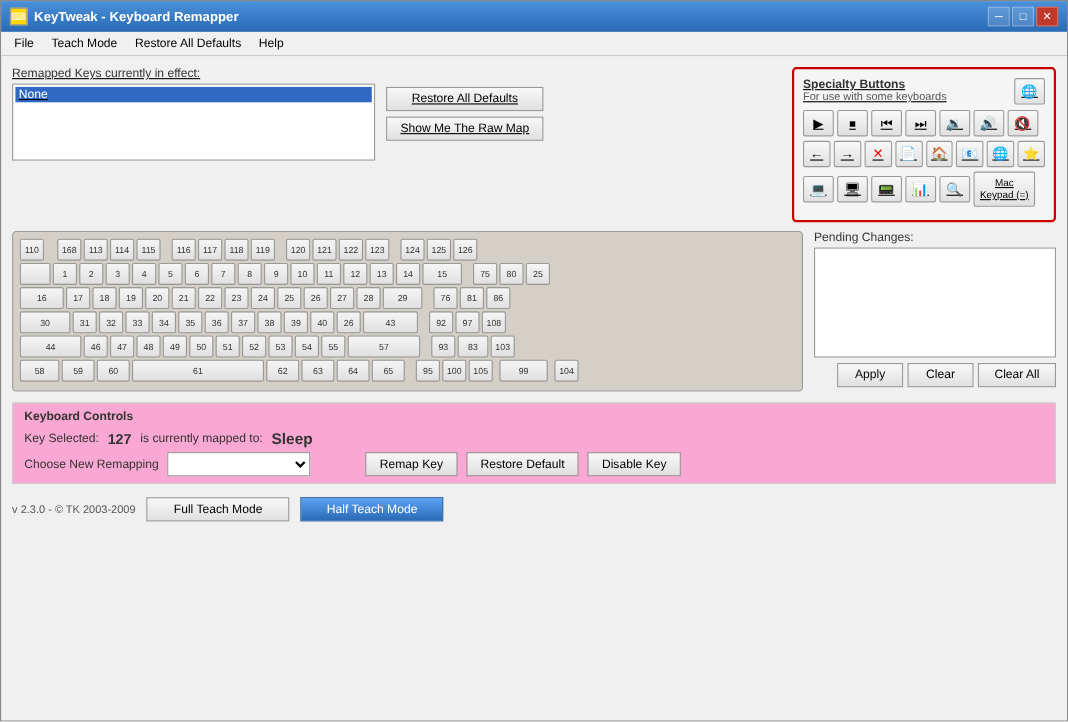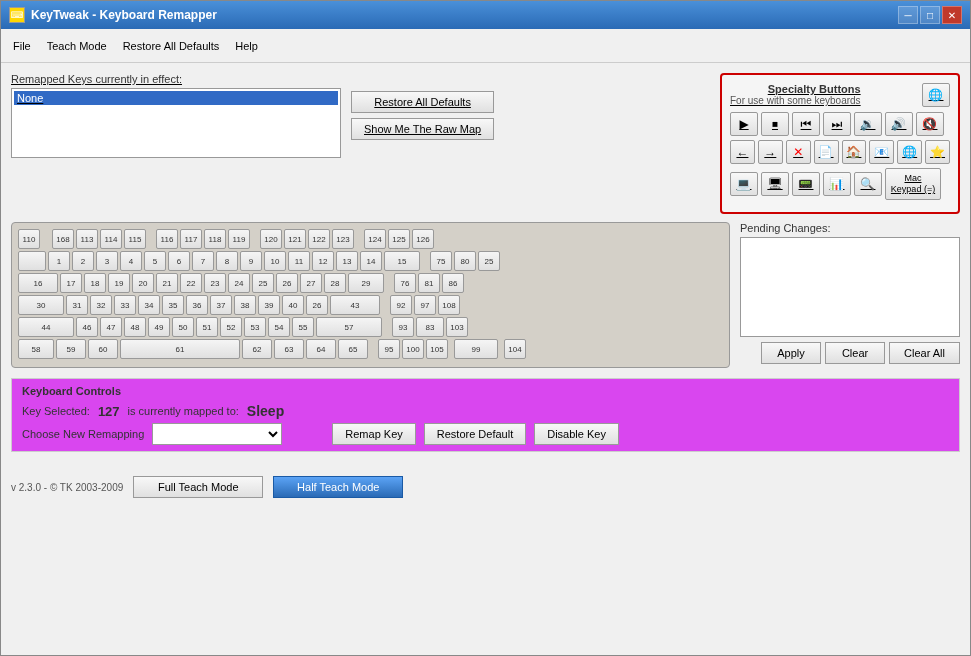--- a/index.html
+++ b/index.html
@@ -74,21 +74,21 @@
     }
 
     .title-btn.close {
       background: #c0392b;
     }
 
     
     .menu-bar {
       background: #f0f0f0;
       border-bottom: 1px solid #ccc;
-      height: 34px;
+      height: 22px;
       display: flex;
       align-items: center;
       padding: 0 4px;
       flex-shrink: 0;
     }
 
     .menu-item {
       padding: 2px 8px;
       cursor: pointer;
       font-size: 11px;
@@ -337,21 +337,21 @@
             <div class="listbox-selected">None</div>
           </div>
         </div>
         <div class="buttons-panel">
           <button class="btn">Restore All Defaults</button>
           <button class="btn">Show Me The Raw Map</button>
         </div>
       </div>
 
       <div class="specialty-panel">
-        <div style="display:flex; justify-content:space-between; align-items:flex-start;text-align:right;">
+        <div style="display:flex; justify-content:space-between; align-items:flex-start;">
           <div>
             <div class="specialty-title">Specialty Buttons</div>
             <div class="specialty-subtitle">For use with some keyboards</div>
           </div>
           <div class="spec-btn">🌐</div>
         </div>
 
         <div class="specialty-row">
           <div class="spec-btn">▶</div>
           <div class="spec-btn">⏹</div>
@@ -518,37 +518,37 @@
         <div class="pending-label">Pending Changes:</div>
         <div class="pending-box"></div>
         <div class="pending-actions">
           <button class="action-btn">Apply</button>
           <button class="action-btn">Clear</button>
           <button class="action-btn">Clear All</button>
         </div>
       </div>
     </div>
 
-    <div style="background:#d946ef; border:1px solid #ccc; padding:6px 10px; margin-top:2px;">
+    <div style="background:#f9a8d4; border:1px solid #ccc; padding:6px 10px; margin-top:2px;">
       <div class="controls-title">Keyboard Controls</div>
       <div style="display:flex; gap:8px; align-items:center; margin-bottom:4px;">
         <span class="controls-label">Key Selected:</span>
         <span class="key-selected-value">127</span>
         <span class="controls-label">is currently mapped to:</span>
         <span class="mapping-value">Sleep</span>
       </div>
       <div style="display:flex; gap:8px; align-items:center;">
         <span class="controls-label">Choose New Remapping</span>
         <select class="dropdown"></select>
         <button class="btn" style="min-width:80px;margin-left:42px;">Remap Key</button>
         <button class="btn" style="min-width:100px;">Restore Default</button>
         <button class="btn" style="min-width:80px;">Disable Key</button>
       </div>
     </div>
 
-    <div style="display:flex; align-items:center; gap:10px; margin-top:16px;">
+    <div style="display:flex; align-items:center; gap:10px; margin-top:4px;">
       <span class="version-text">v 2.3.0 - © TK 2003-2009</span>
       <button class="btn" style="min-width:130px;">Full Teach Mode</button>
       <button class="btn btn-blue" style="min-width:130px;">Half Teach Mode</button>
     </div>
 
   </div>
 </div>
 
 </body></html>

